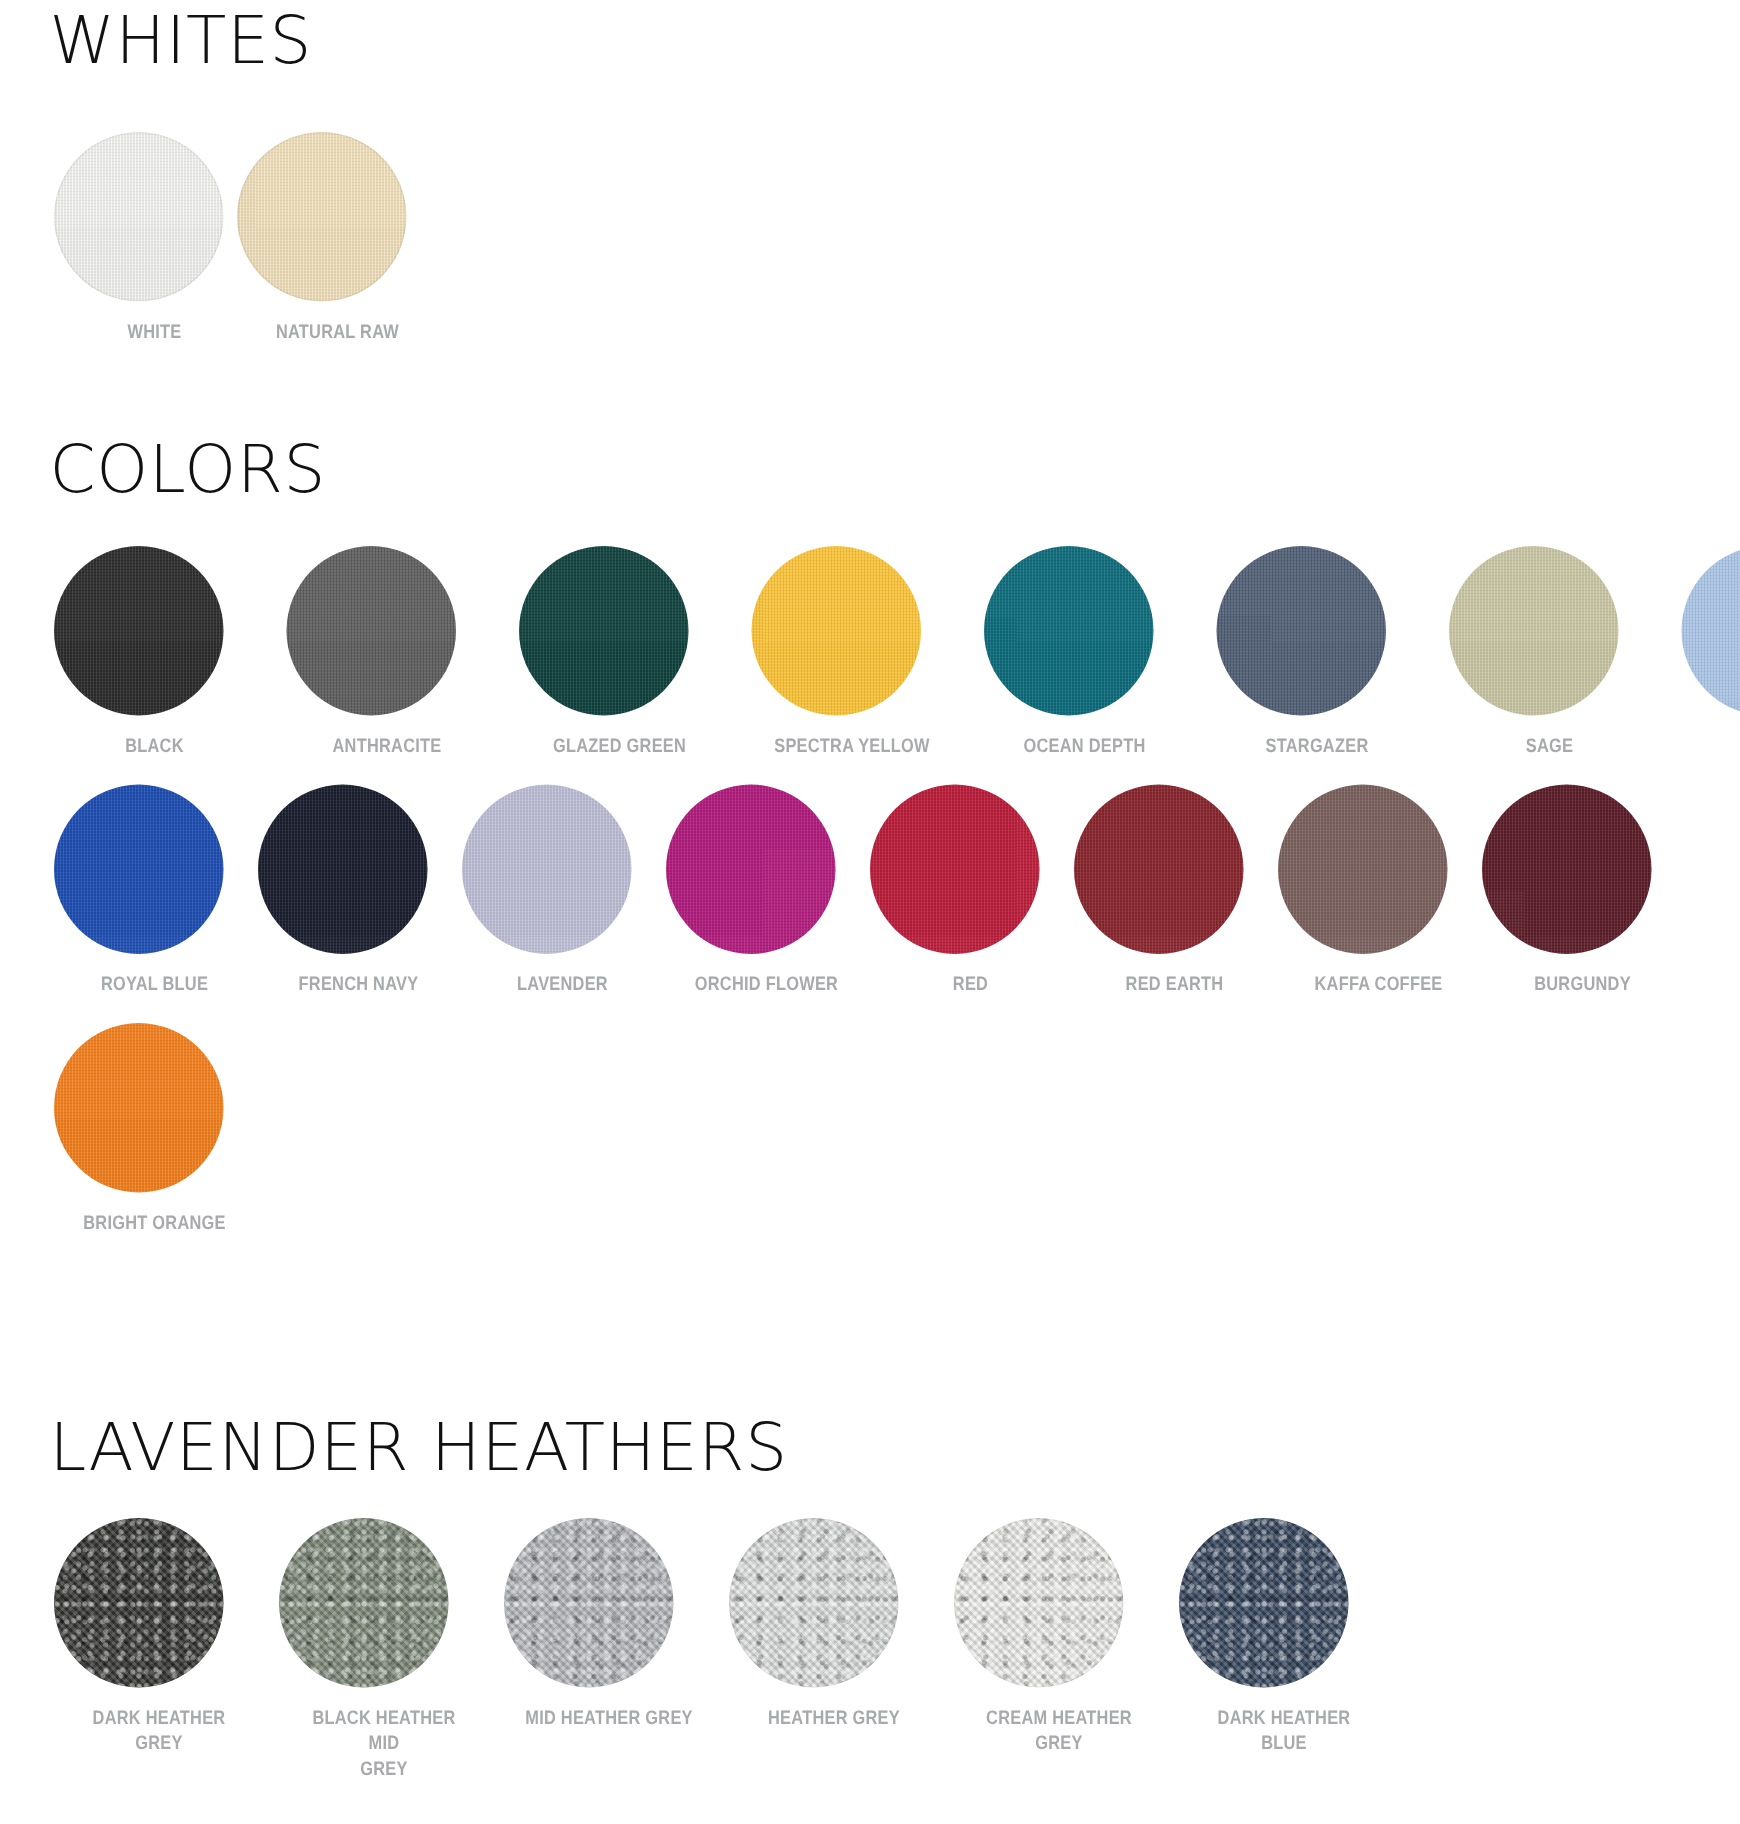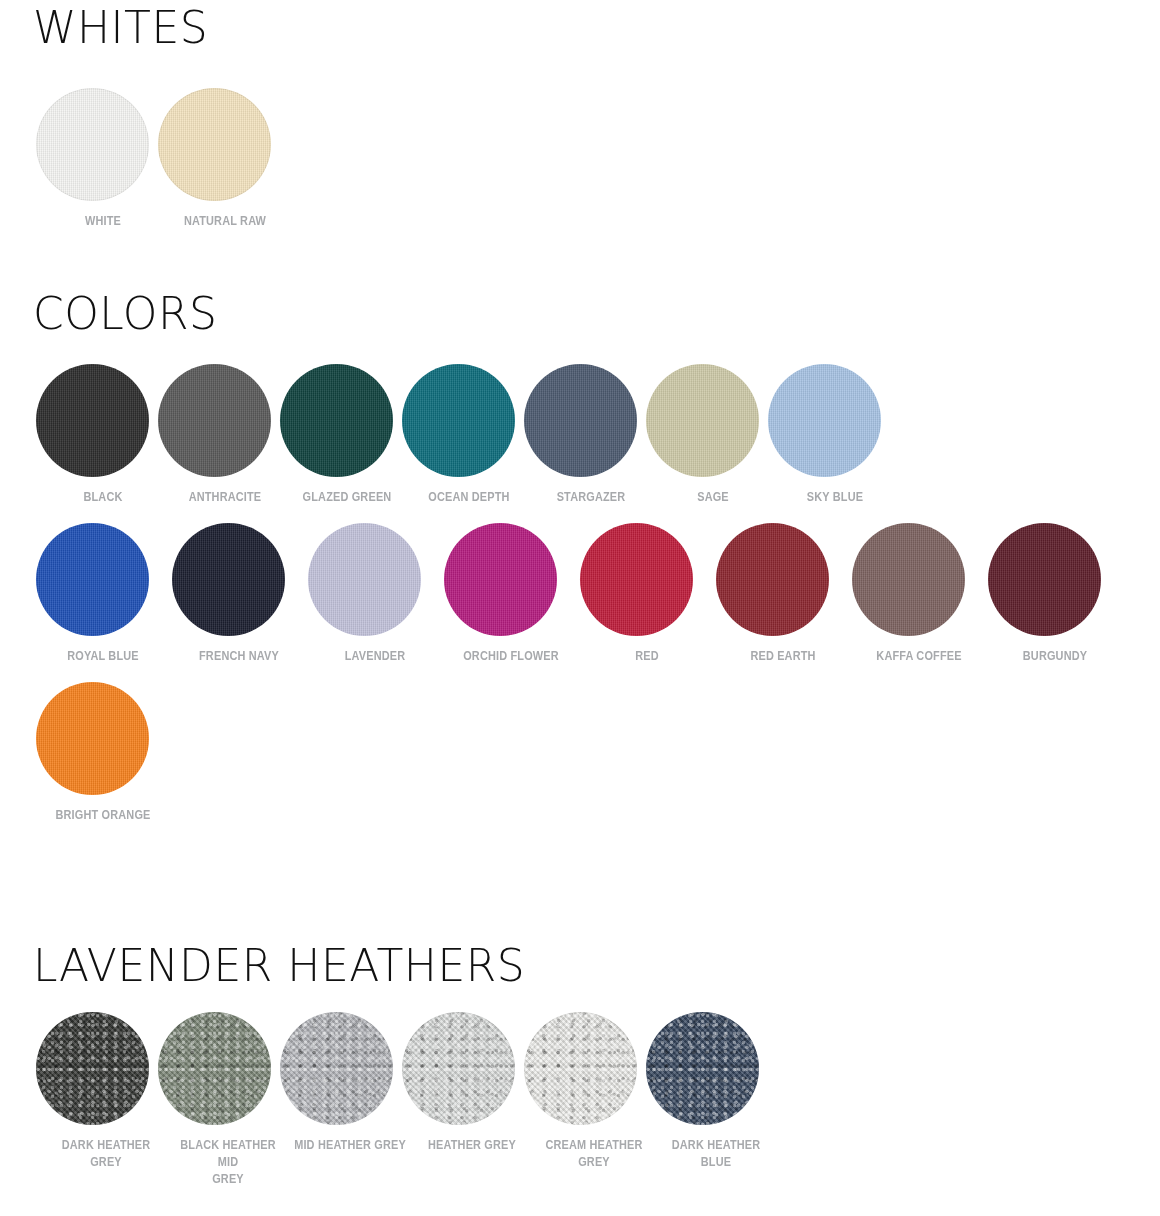--- a/index.html
+++ b/index.html
@@ -48,24 +48,24 @@
 
   
   .swatch-row {
     display: flex;
     flex-direction: row;
     align-items: flex-start;
     padding-left: 36px;
     box-sizing: border-box;
   }
   .row-whites    { margin-top: 36px; }
-  .row-colors-1  { margin-top: 26px; }
+  .row-colors-1  { margin-top: 26px; gap: 33px; }
   .row-colors-2  { margin-top: 18px; gap: 14px; }
   .row-colors-3  { margin-top: 18px; }
-  .row-heathers  { margin-top: 22px; }
+  .row-heathers  { margin-top: 22px; gap: 28px; }
 
   .swatch {
     width: 122px;
     margin-right: 0;
     display: flex;
     flex-direction: column;
     align-items: flex-start;
   }
   
   .row-colors-1 .swatch,
@@ -180,20 +180,24 @@
       </div>
       <div class="swatch">
         <div class="dot" style="background:#5a5a5a"></div>
         <div class="swatch-label">ANTHRACITE</div>
       </div>
       <div class="swatch">
         <div class="dot" style="background:#11433f"></div>
         <div class="swatch-label">GLAZED GREEN</div>
       </div>
       <div class="swatch">
+        <div class="dot" style="background:#f9c135"></div>
+        <div class="swatch-label">SPECTRA YELLOW</div>
+      </div>
+      <div class="swatch">
         <div class="dot" style="background:#0e6d7c"></div>
         <div class="swatch-label">OCEAN DEPTH</div>
       </div>
       <div class="swatch">
         <div class="dot" style="background:#4d5b70"></div>
         <div class="swatch-label">STARGAZER</div>
       </div>
       <div class="swatch">
         <div class="dot" style="background:#cdc9a8"></div>
         <div class="swatch-label">SAGE</div>

